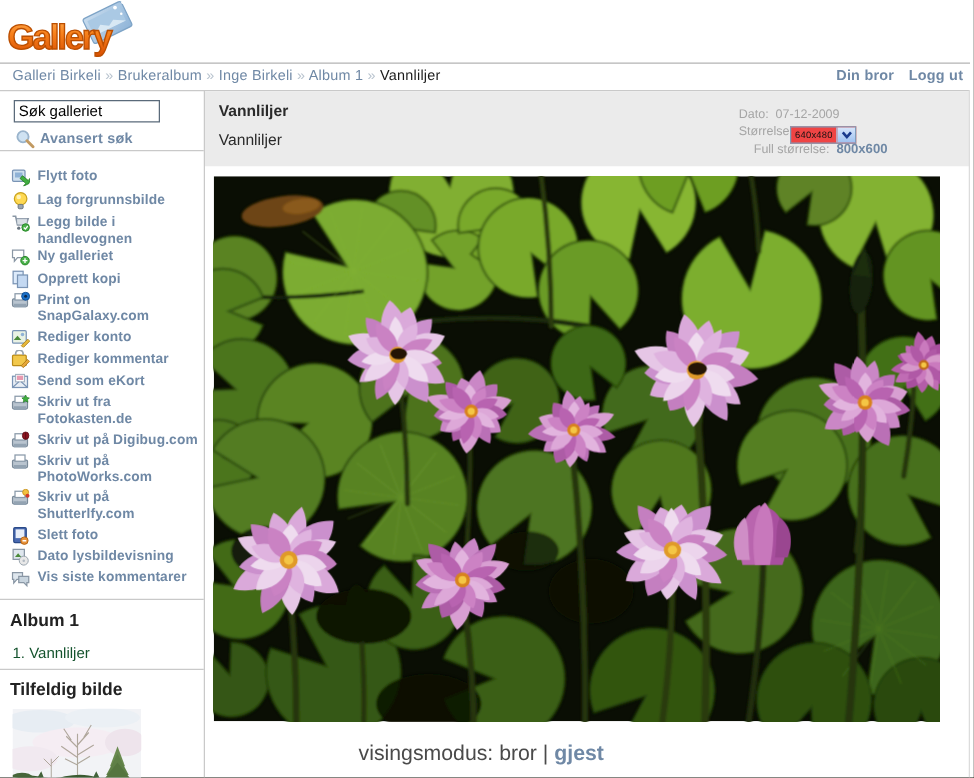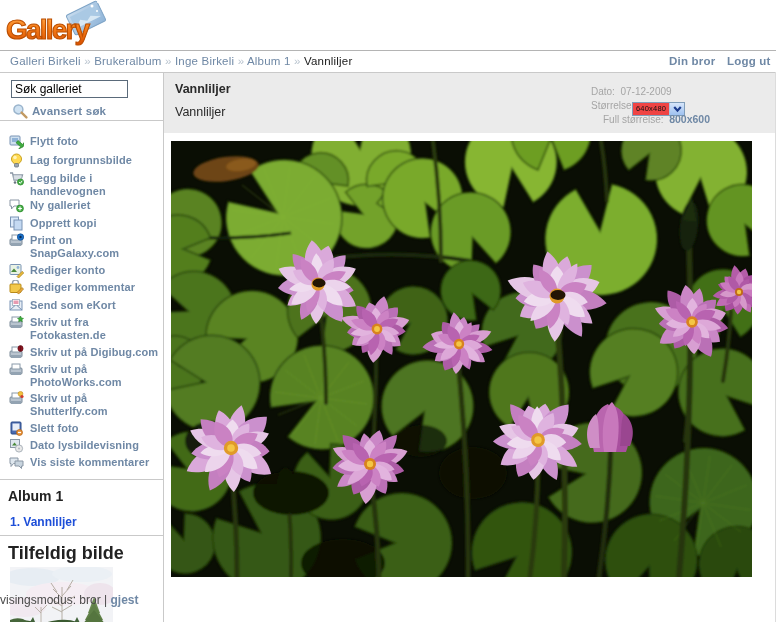--- a/index.html
+++ b/index.html
@@ -201,23 +201,23 @@
 <div class="mi" style="top:455px">
     <span class="mic"><svg width="15" height="15" viewBox="0 0 15 15">
         <path d="M1 3 h8 v5.5 h-4.5 l-2.5 3 v-3 h-1 Z" fill="#dfe7ee" stroke="#8a97a5" stroke-width="1"></path>
         <path d="M6 6 h8 v5 h-1.5 v2.5 l-2.5 -2.5 h-4 Z" fill="#c8d4de" stroke="#8a97a5" stroke-width="1"></path>
       </svg></span>
     <span class="mtx">Vis siste kommentarer</span>
   </div>
 
 <div class="hr" style="left:0;top:479px;width:163px"></div>
 <div class="abs" style="left:8px;top:488px;font-size:14px;font-weight:bold;color:#222">Album 1</div>
-<div class="abs" style="left:10px;top:515px;font-size:12px;font-weight:bold;color:#1d4ed8">1. Vannliljer</div>
+<div class="abs" style="left:10px;top:515px;font-size:12px;font-weight:normal;color:#14532d">1. Vannliljer</div>
 <div class="hr" style="left:0;top:535px;width:163px"></div>
-<div class="abs" style="left:8px;top:543px;font-size:18px;font-weight:bold;color:#222">Tilfeldig bilde</div>
+<div class="abs" style="left:8px;top:543px;font-size:14px;font-weight:bold;color:#222">Tilfeldig bilde</div>
 <div class="abs" style="left:10px;top:567px"><svg width="103" height="60" viewBox="0 0 103 60">
 <rect width="103" height="60" fill="#f2f3f6"></rect>
 <ellipse cx="22" cy="10" rx="28" ry="9" fill="#e7edf3"></ellipse>
 <ellipse cx="72" cy="7" rx="30" ry="8" fill="#ebf0f5"></ellipse>
 <ellipse cx="52" cy="27" rx="36" ry="12" fill="#f5edf3"></ellipse>
 <ellipse cx="14" cy="40" rx="22" ry="10" fill="#f1e9f0"></ellipse>
 <ellipse cx="90" cy="27" rx="16" ry="11" fill="#eee4ec"></ellipse>
 <g stroke="#a39a8c" stroke-width=".9" fill="none" opacity=".85">
  <path d="M52 58 V20 M52 31 L43 22 M52 29 L61 19 M52 39 L39 30 M52 37 L65 29 M47 25 L41 16 M57 23 L63 13 M52 45 L42 40 M52 44 L62 38"></path>
  <path d="M31 58 V40 M31 46 L25 40 M31 44 L37 38" stroke-width=".8"></path>
@@ -639,12 +639,12 @@
       <circle cx="367" cy="299" r="3.7" fill="#f4c645"></circle>
       <g transform="translate(439,293)">
 <path d="M-16 18 C-22 -6 -14 -26 -2 -30 C4 -22 6 -4 2 18Z" fill="#b965ae"></path>
 <path d="M16 18 C24 -4 16 -24 4 -28 C-2 -20 -4 -2 0 18Z" fill="#a84f9e"></path>
 <path d="M-6 18 C-10 -8 -4 -28 2 -32 C10 -24 10 -2 6 18Z" fill="#c878bc"></path>
 <path d="M-20 14 C-26 0 -22 -14 -14 -20 C-10 -12 -12 2 -10 14Z" fill="#cf8ec6"></path>
 <path d="M20 12 C26 -2 22 -14 14 -20 C10 -12 12 0 10 12Z" fill="#9a4690"></path>
 </g>
     </svg></div>
 
-<div class="abs" style="left:0;top:593px;width:770px;text-align:left;font-size:12px;color:#4a4a4a">visingsmodus: bror | <span class="lnk">gjest</span></div>
+<div class="abs" style="left:0;top:593px;width:770px;text-align:center;font-size:17px;color:#4a4a4a">visingsmodus: bror | <span class="lnk">gjest</span></div>
 </body></html>

